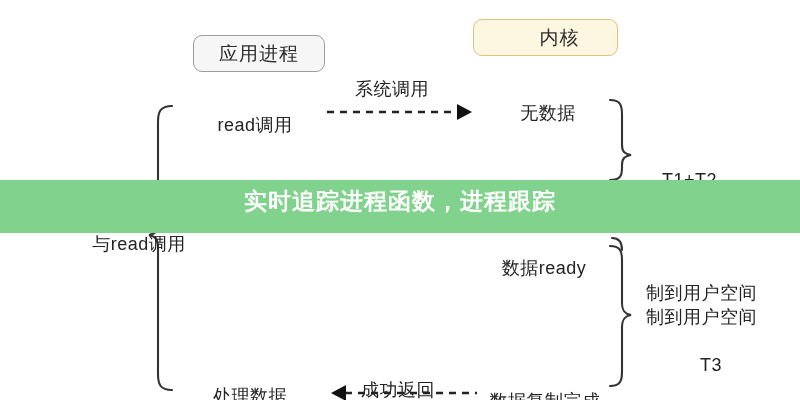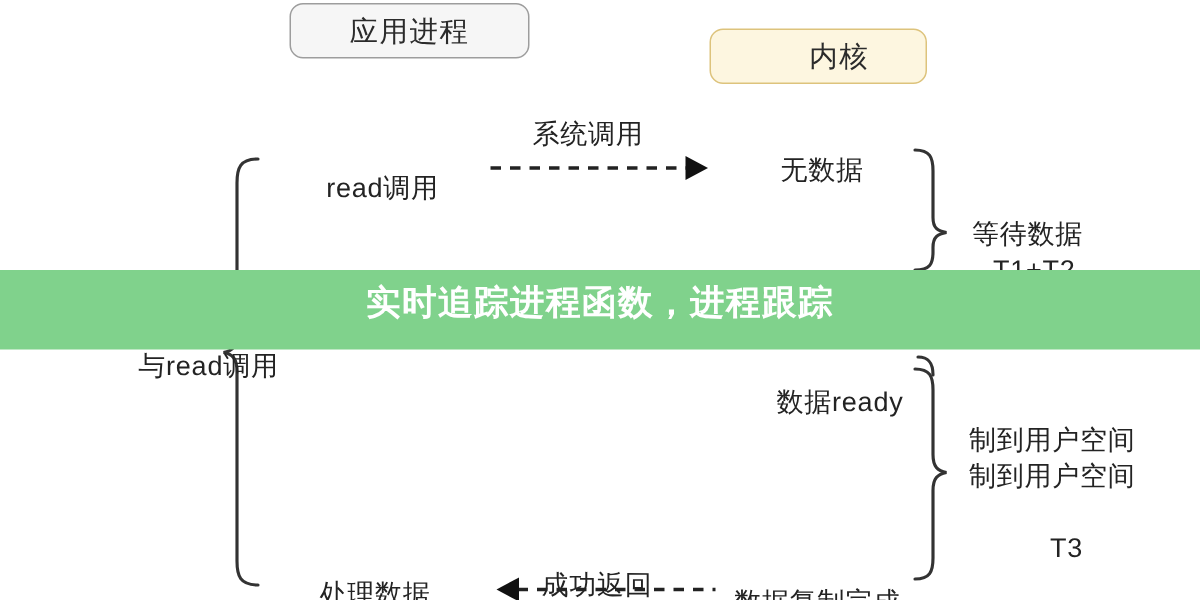--- a/index.html
+++ b/index.html
@@ -25,22 +25,22 @@
     align-items: center;
     justify-content: center;
     border-radius: 9px;
     font-size: 19px;
     letter-spacing: 1px;
     color: #2b2b2b;
     white-space: nowrap;
   }
   .pill-app {
     left: 193px;
-    top: 2px;
-    width: 160px;
+    top: 35px;
+    width: 132px;
     height: 37px;
     background: #f6f6f6;
     border: 1.6px solid #9d9d9d;
   }
   .pill-kernel {
     left: 473px;
     top: 19px;
     width: 145px;
     height: 37px;
     background: #fdf6e0;
@@ -59,21 +59,21 @@
   }
   .lbl.ctr { transform: translateX(-50%); text-align: center; }
   .lbl.multi { white-space: normal; }
 
   .lbl-read        { left: 255px; top: 101px; margin-top: 12px; }
   .lbl-syscall     { left: 392px; top: 77px; }
   .lbl-nodata      { left: 548px; top: 101px; }
   .lbl-wait        { left: 648px; top: 144px; text-align: left; }
   .lbl-wait2       { left: 662px; top: 168px; text-align: left; }
   .lbl-blocked     { left: 74px;  top: 208px; width: 130px; text-align: center; }
-  .lbl-ready       { left: 544px; top: 256px; margin-left: 16px; }
+  .lbl-ready       { left: 544px; top: 256px; }
   .lbl-copy        { left: 646px; top: 281px; width: 130px; text-align: left; }
   .lbl-t3          { left: 711px; top: 353px; }
   .lbl-success     { left: 398px; top: 366px; margin-top: 12px; }
   .lbl-process     { left: 250px; top: 384px; }
   .lbl-done        { left: 545px; top: 389px; }
 
   
   #braces {
     position: absolute;
     left: 0; top: 0;
@@ -136,21 +136,20 @@
       <path d="M346,385 L331,393 L346,401 Z" fill="#111111"></path>
     </g>
   </svg>
 
   <div class="lbl ctr lbl-read">read调用</div>
 
   <div class="lbl ctr lbl-syscall">系统调用</div>
 
   <div class="lbl ctr lbl-nodata">无数据</div>
 
-  <div class="lbl lbl-wait">等待数据</div>
   <div class="lbl lbl-wait2">T1+T2</div>
 
   <div class="lbl multi lbl-blocked">
     <span>应用进程阻塞</span><br>
     <span>与read调用</span>
   </div>
 
   <div class="lbl ctr lbl-ready">数据ready</div>
 
   <div class="lbl multi lbl-copy">

